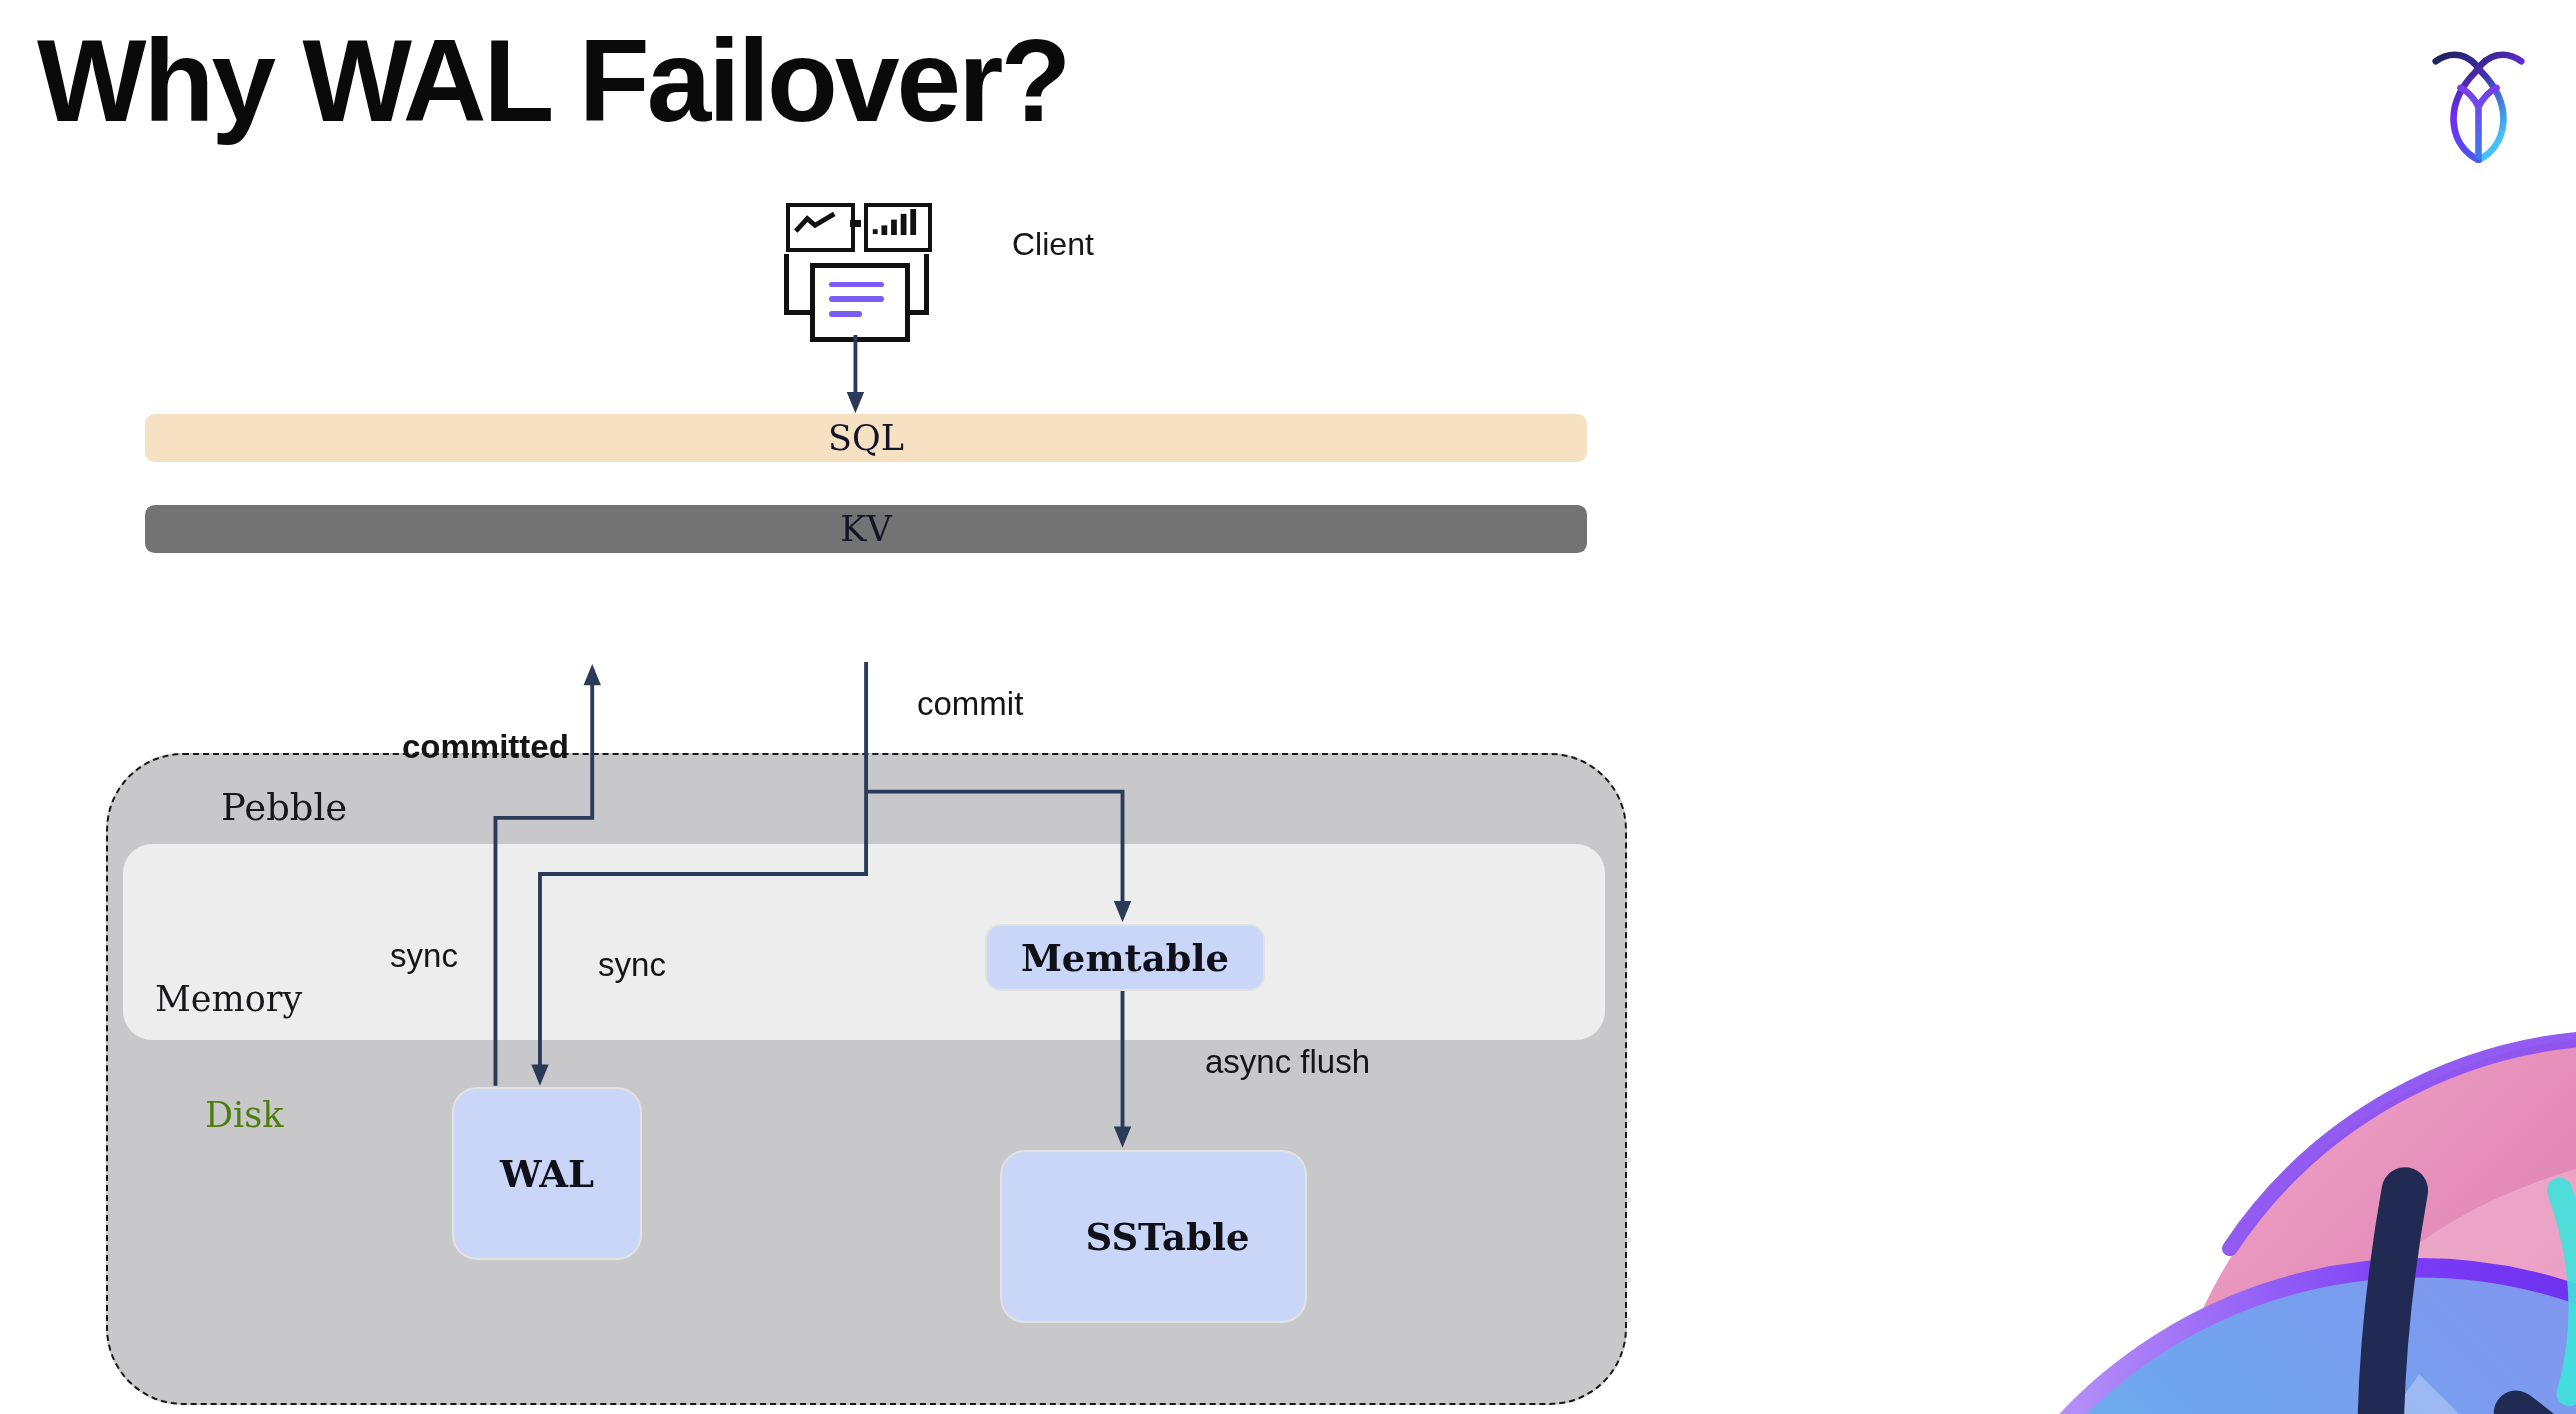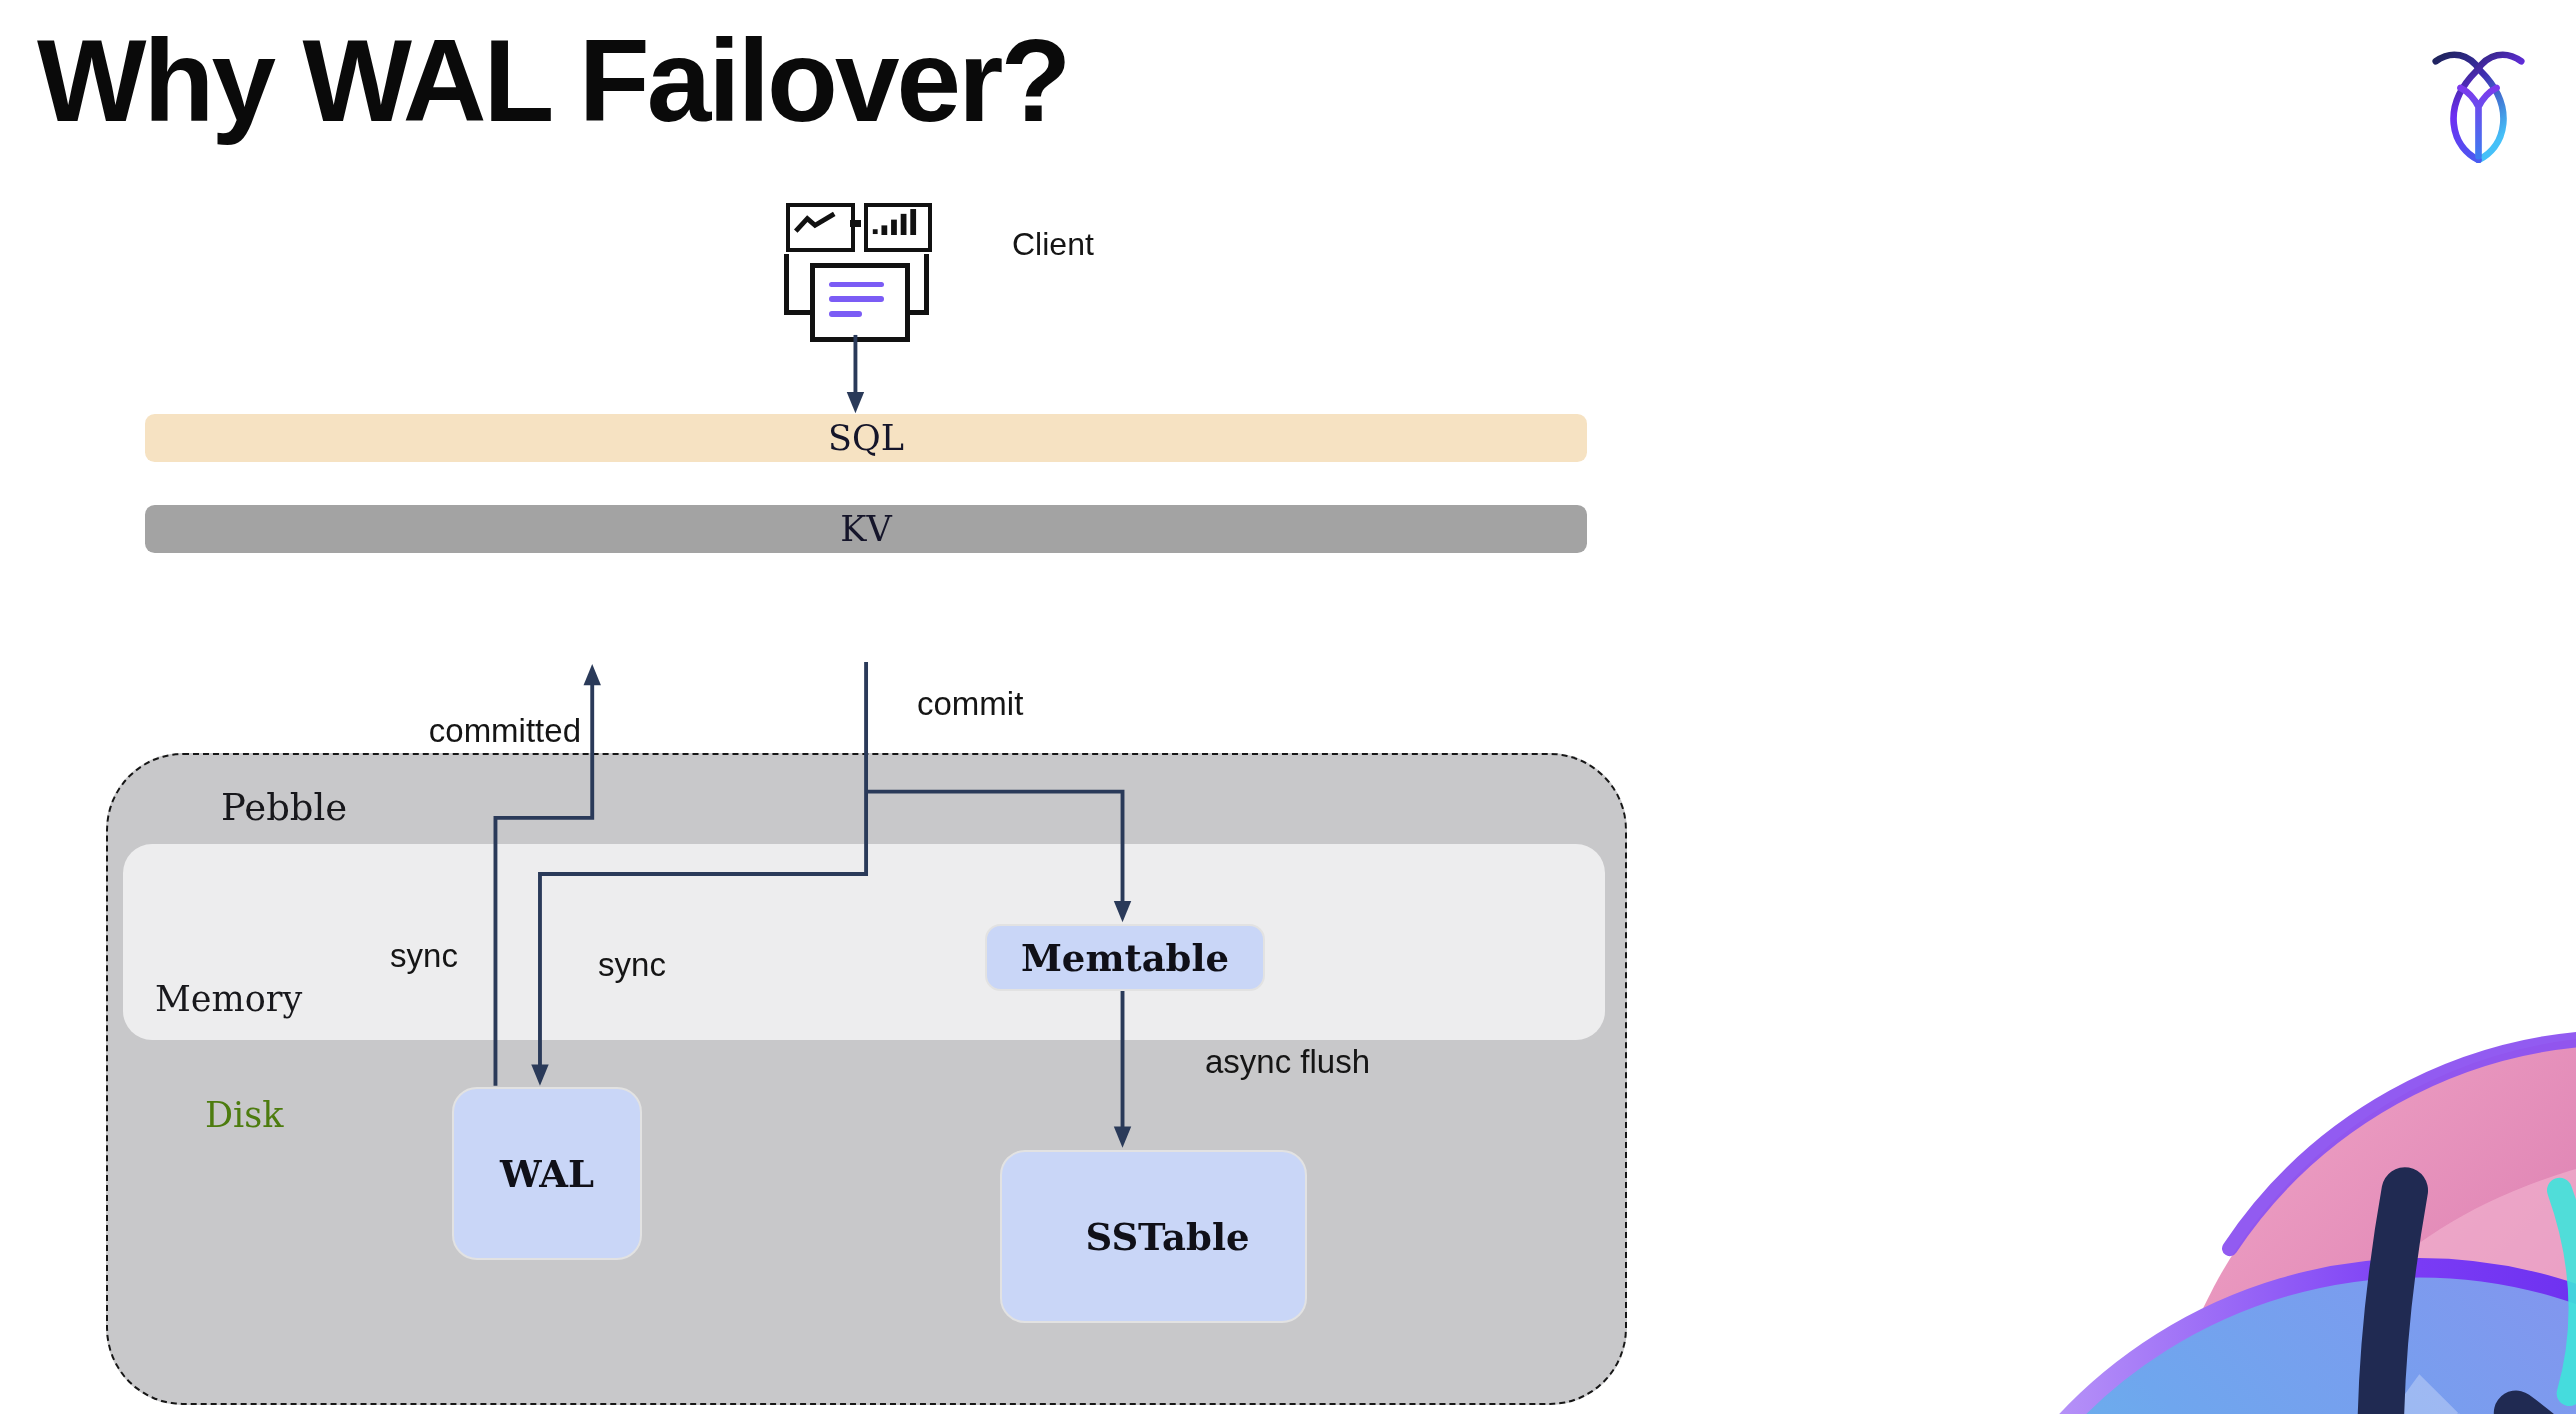--- a/index.html
+++ b/index.html
@@ -7,38 +7,38 @@
          font-family:"Liberation Sans",sans-serif;color:#111;}
   .abs{position:absolute;}
   .serif{font-family:"DejaVu Serif","Liberation Serif",serif;}
 
   .page-title{left:37px;top:13.5px;font-size:116px;font-weight:800;letter-spacing:-2.9px;color:#0a0a0a;white-space:nowrap;}
 
   
   .bar{left:145px;width:1442px;border-radius:9.7px;display:flex;align-items:center;justify-content:center;
        color:#15152a;z-index:2;}
   .bar-sql{top:414px;height:48px;background:#F6E2C2;font-size:35px;}
-  .bar-kv{top:505px;height:48px;background:#a3a3a3;font-size:35px;}
+  .bar-kv{top:505px;height:48px;background:#737373;font-size:35px;}
   .bar-storage{top:578px;height:83px;background:#D4CEE3;font-size:34px;}
 
   
   .pebble{left:106px;top:753px;width:1517px;height:648px;background:#C8C8CA;
           border:2.9px dashed #161616;border-radius:77px;z-index:1;}
   .memband{left:123px;top:844px;width:1482px;height:196px;background:#EDEDEE;border-radius:29px;z-index:1;}
 
   
   .node{background:#C9D6F7;border:2.9px solid #E2E2E2;display:flex;align-items:center;justify-content:center;
         font-weight:bold;font-size:37px;color:#101018;z-index:4;}
   .node-wal{left:452px;top:1087px;width:186px;height:169px;border-radius:25px;}
   .node-memtable{left:985px;top:924px;width:276px;height:63px;border-radius:15.5px;text-align:center;}
   .node-sstable{left:1000px;top:1150px;width:275px;height:169px;border-radius:25px;padding-left:28px;}
 
   
   .lbl{z-index:5;color:#151515;}
-  .lbl-committed{left:402px;top:712px;width:179px;text-align:right;font-size:33px;}
+  .lbl-committed{left:402px;top:728px;width:179px;text-align:left;font-size:33px;font-weight:bold;}
   .lbl-commit{left:917px;top:685px;font-size:33px;}
   .lbl-sync1{left:373px;top:937px;width:102px;text-align:center;font-size:33px;}
   .lbl-sync2{left:581px;top:946px;width:102px;text-align:center;font-size:33px;}
   .lbl-async{left:1205px;top:1043px;font-size:33px;}
   .lbl-client{left:1012px;top:226px;font-size:32px;}
   .lbl-pebble{left:221px;top:786px;font-size:37px;color:#18181c;}
   .lbl-memory{left:155px;top:979px;font-size:35px;color:#18181c;}
   .lbl-disk{left:205px;top:1095px;font-size:35px;color:#4d7c0f;}
 
   

